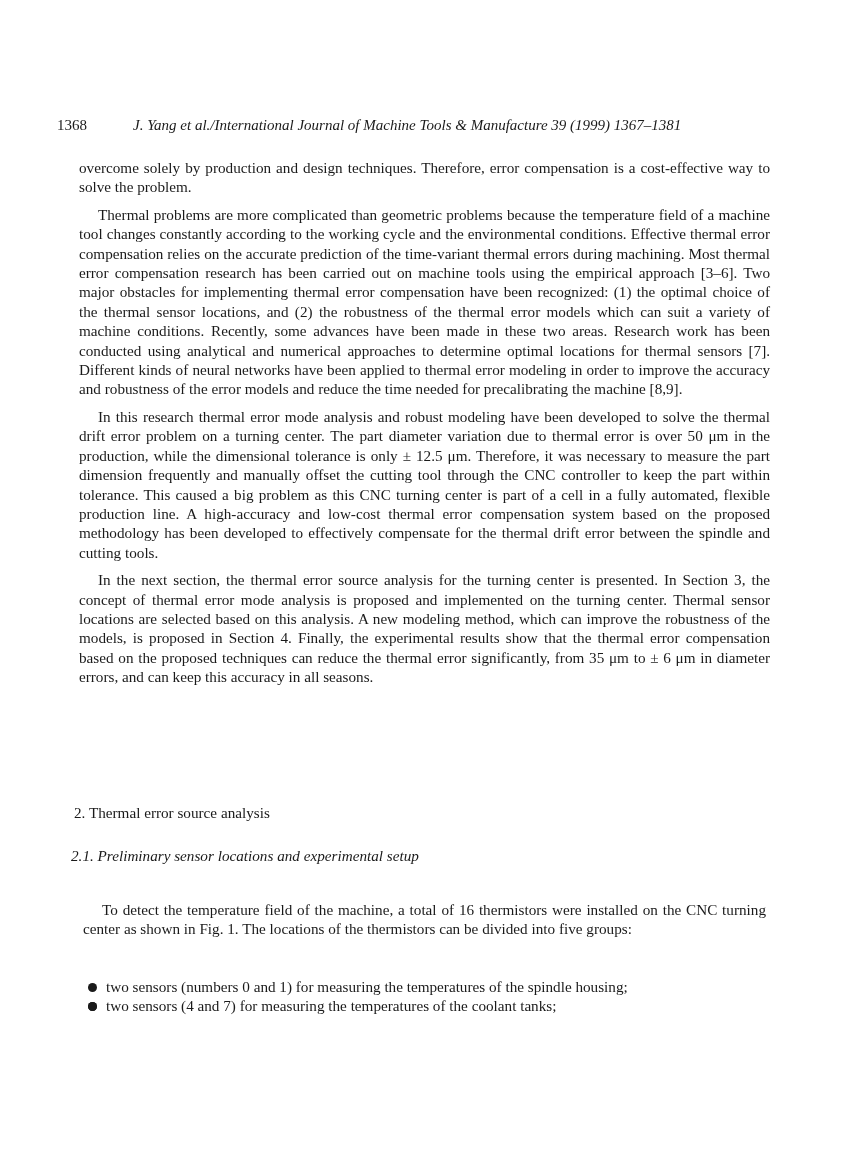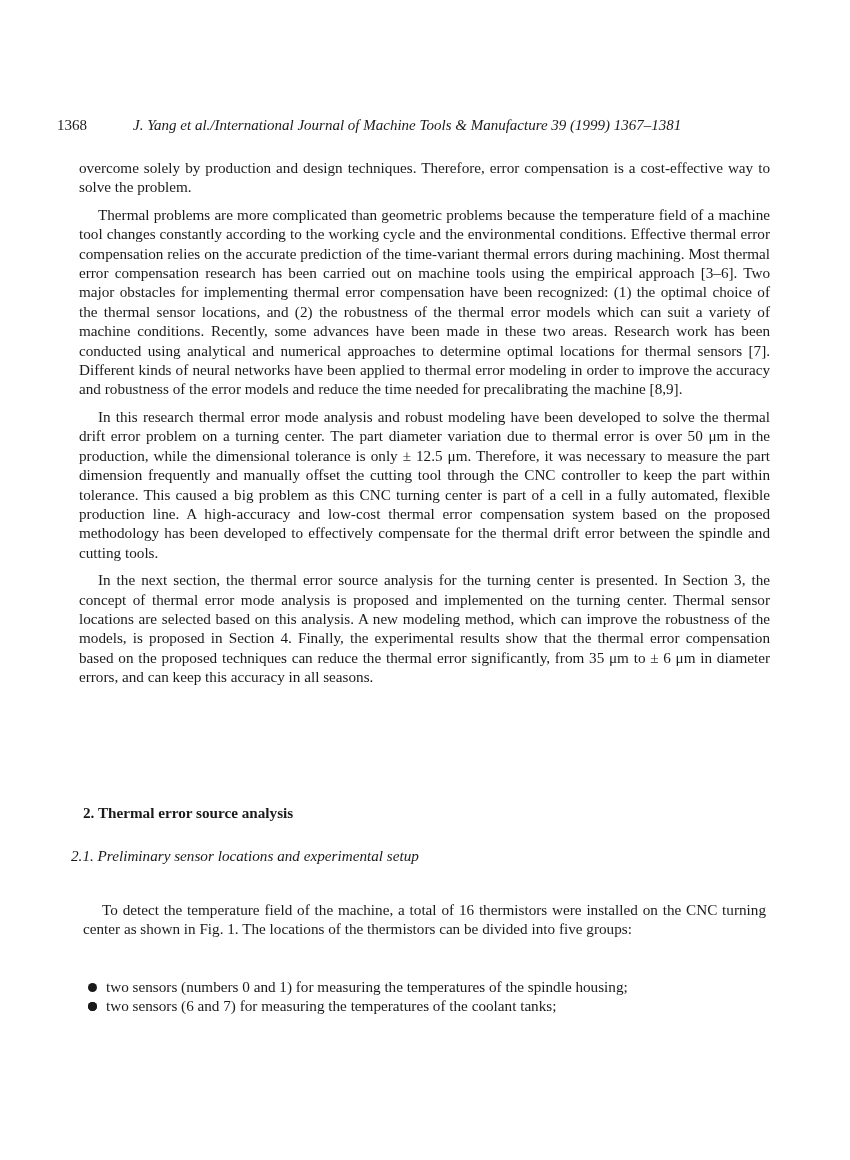--- a/index.html
+++ b/index.html
@@ -41,24 +41,24 @@
     }
     .body-text p {
       margin: 8px;
       text-indent: 19px;
     }
     .body-text p.noindent {
       text-indent: 0;
     }
     .section-title {
       position: absolute;
-      left: 83px;
+      left: 74px;
       top: 803px;
       font-size: 15.2px;
-      font-weight: bold;
+      font-weight: normal;
       line-height: 19px;
     }
     .subsection-title {
       position: absolute;
       left: 71px;
       top: 846px;
       font-size: 15.2px;
       font-style: italic;
       line-height: 19px;
     }
@@ -119,14 +119,14 @@
 
 <div class="subsection-title">2.1.  Preliminary sensor locations and experimental setup</div>
 
 <div class="sec2-body">
   <p>To detect the temperature field of the machine, a total of 16 thermistors were installed on the CNC turning center as shown in Fig. 1. The locations of the thermistors can be divided into five groups:</p>
 </div>
 
 <ul class="bullet-list">
   <li><span class="bullet"></span><span>two sensors (numbers 0 and 1) for measuring the temperatures of the spindle housing;</span></li>
   <li><span class="bullet"></span></li>
-  <li><span class="bullet"></span><span>two sensors (6 and 7) for measuring the temperatures of the coolant tanks;</span></li>
+  <li><span class="bullet"></span><span>two sensors (4 and 7) for measuring the temperatures of the coolant tanks;</span></li>
 </ul>
 
 </body></html>

